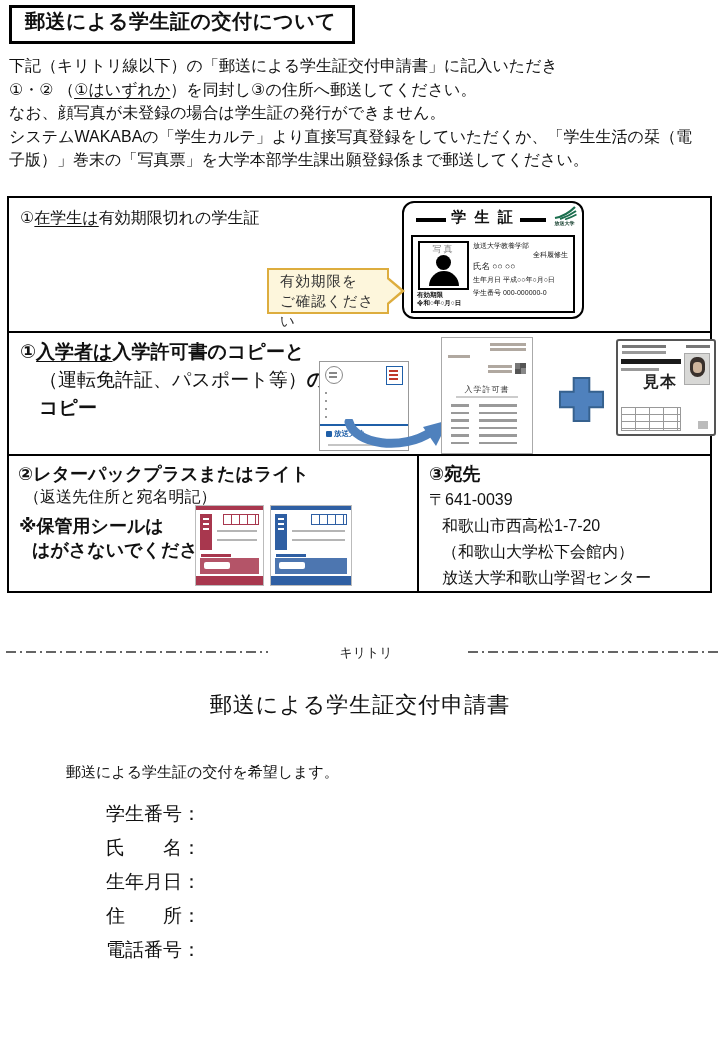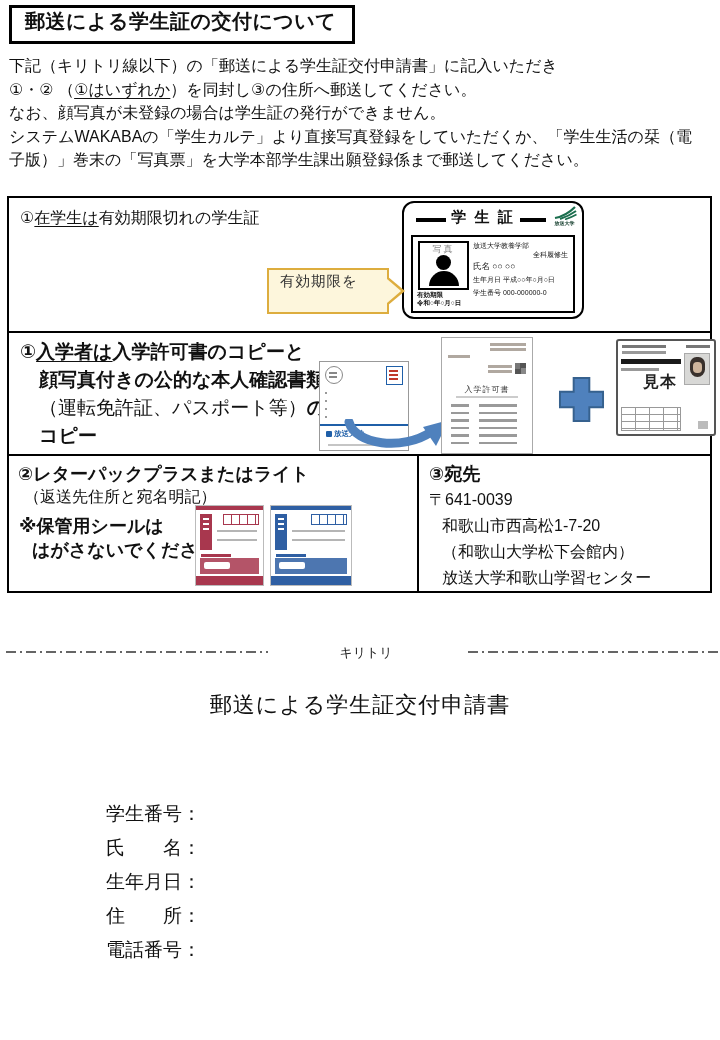--- a/index.html
+++ b/index.html
@@ -187,29 +187,29 @@
             <div class="ci-type">全科履修生</div>
             <div class="ci-name">氏名 ○○ ○○</div>
             <div class="ci-birth">生年月日 平成○○年○月○日</div>
             <div class="ci-num">学生番号 000-000000-0</div>
           </div>
         </div>
       </div>
 
       <div class="bubble">
         <div>有効期限を</div>
+        <div>ご確認ください</div>
         <div class="tip-outer"></div>
         <div class="tip-inner"></div>
       </div>
     </div>
 
     <div class="row2">
       <div class="r2-text">
         <div><span>①</span><span class="u">入学者は</span><span>入学許可書のコピーと</span></div>
-        <div class="r2-indent">顔写真付きの公的な本人確認書類</div>
         <div class="r2-indent"><span class="r2-normal">（運転免許証、パスポート等）</span><span>の</span></div>
         <div class="r2-indent">コピー</div>
       </div>
 
       <div class="envelope">
         <div class="env-stamp"></div>
         <div class="env-meter"></div>
         <div class="env-dots"></div>
         <div class="env-line"></div>
         <div class="env-brand">放送大学</div>
@@ -293,20 +293,21 @@
     </div>
   </div>
 
   <svg class="cutline-svg" viewBox="0 0 720 16">
     <line x1="6" y1="8" x2="268" y2="8" stroke="#333" stroke-width="1.4" stroke-dasharray="10 4 2 4"></line>
     <line x1="468" y1="8" x2="720" y2="8" stroke="#333" stroke-width="1.4" stroke-dasharray="10 4 2 4"></line>
   </svg>
   <div class="cut-label">キリトリ</div>
 
   <div class="form-title">郵送による学生証交付申請書</div>
+  <div class="statement">郵送による学生証の交付を希望します。</div>
   <div class="fields">
     <div class="field">学生番号：</div>
     <div class="field">氏　　名：</div>
     <div class="field">生年月日：</div>
     <div class="field">住　　所：</div>
     <div class="field">電話番号：</div>
   </div>
 
 </div>
 

